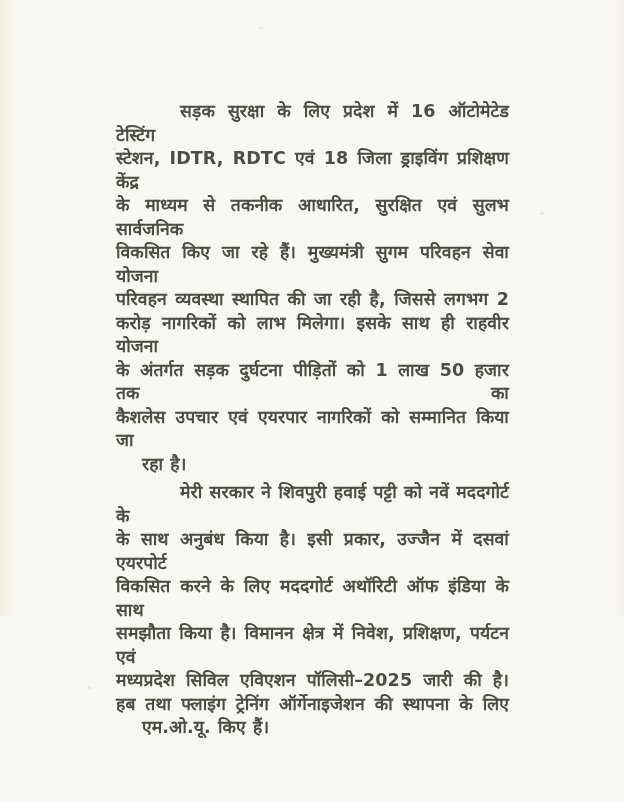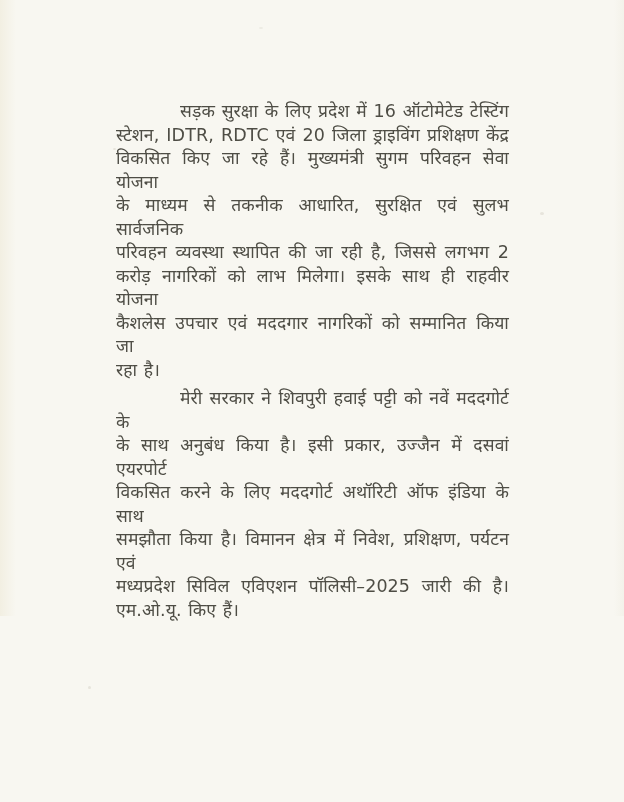--- a/index.html
+++ b/index.html
@@ -17,74 +17,77 @@
     font-family: "DejaVu Sans", "Liberation Sans", sans-serif;
     color: var(--ink);
   }
   .page {
     position: relative;
     width: 624px; height: 616px;
     background:
       linear-gradient(to right, var(--edge) 0px, rgba(242,239,226,0) 16px),
       linear-gradient(to left, rgba(240,238,228,0.55) 0px, rgba(240,238,228,0) 10px),
       var(--bg);
+    font-weight: bold;
   }
   .text-block {
     position: absolute;
     left: 116px;
     top: 100px;
     width: 393px;
     font-size: 17.5px;
     line-height: 23.5px;
     letter-spacing: 0.1px;
     word-spacing: 1px;
   }
   .para { margin: 0; }
   .para + .para { margin-top: 5px; }
   .line {
     text-align: justify;
     text-align-last: justify;
     white-space: normal;
     min-height: 23.5px;
   }
   .line.first { text-indent: 64px; }
-  .line.last { text-align-last: left; }
+  .line.last { text-align-last: left; margin-left: 26px; }
   
   .speck {
     position: absolute;
     border-radius: 50%;
     background: #d8d6ca;
     opacity: 0.55;
   }
   .speck.s1 { left: 540px; top: 212px; width: 4px; height: 3px; }
   .speck.s2 { left: 113px; top: 148px; width: 3px; height: 2px; }
   .speck.s3 { left: 88px;  top: 686px; width: 3px; height: 3px; }
   .speck.s4 { left: 259px; top: 27px;  width: 4px; height: 2px; opacity: 0.35; }
 </style>
 </head>
 <body>
 
 <div class="page">
   <div class="text-block">
     <div class="para">
         <div class="line first">सड़क सुरक्षा के लिए प्रदेश में 16 ऑटोमेटेड टेस्टिंग</div>
-        <div class="line">स्टेशन, IDTR, RDTC एवं 20 जिला ड्राइविंग प्रशिक्षण केंद्र</div>
+        <div class="line">स्टेशन, IDTR, RDTC एवं 18 जिला ड्राइविंग प्रशिक्षण केंद्र</div>
+        <div class="line">के माध्यम से तकनीक आधारित, सुरक्षित एवं सुलभ सार्वजनिक</div>
         <div class="line">विकसित किए जा रहे हैं। मुख्यमंत्री सुगम परिवहन सेवा योजना</div>
-        <div class="line">के माध्यम से तकनीक आधारित, सुरक्षित एवं सुलभ सार्वजनिक</div>
         <div class="line">परिवहन व्यवस्था स्थापित की जा रही है, जिससे लगभग 2</div>
         <div class="line">करोड़ नागरिकों को लाभ मिलेगा। इसके साथ ही राहवीर योजना</div>
-        <div class="line">कैशलेस उपचार एवं मददगार नागरिकों को सम्मानित किया जा</div>
+        <div class="line">के अंतर्गत सड़क दुर्घटना पीड़ितों को 1 लाख 50 हजार तक का</div>
+        <div class="line">कैशलेस उपचार एवं एयरपार नागरिकों को सम्मानित किया जा</div>
         <div class="line last">रहा है।</div>
       </div>
     <div class="para">
         <div class="line first">मेरी सरकार ने शिवपुरी हवाई पट्टी को नवें मददगोर्ट के</div>
         <div class="line">के साथ अनुबंध किया है। इसी प्रकार, उज्जैन में दसवां एयरपोर्ट</div>
         <div class="line">विकसित करने के लिए मददगोर्ट अथॉरिटी ऑफ इंडिया के साथ</div>
         <div class="line">समझौता किया है। विमानन क्षेत्र में निवेश, प्रशिक्षण, पर्यटन एवं</div>
         <div class="line">मध्यप्रदेश सिविल एविएशन पॉलिसी–2025 जारी की है।</div>
+        <div class="line">हब तथा फ्लाइंग ट्रेनिंग ऑर्गेनाइजेशन की स्थापना के लिए</div>
         <div class="line last">एम.ओ.यू. किए हैं।</div>
       </div>
 
   </div>
   <div class="speck s1"></div>
   <div class="speck s2"></div>
   <div class="speck s3"></div>
   <div class="speck s4"></div>
 </div>
 

